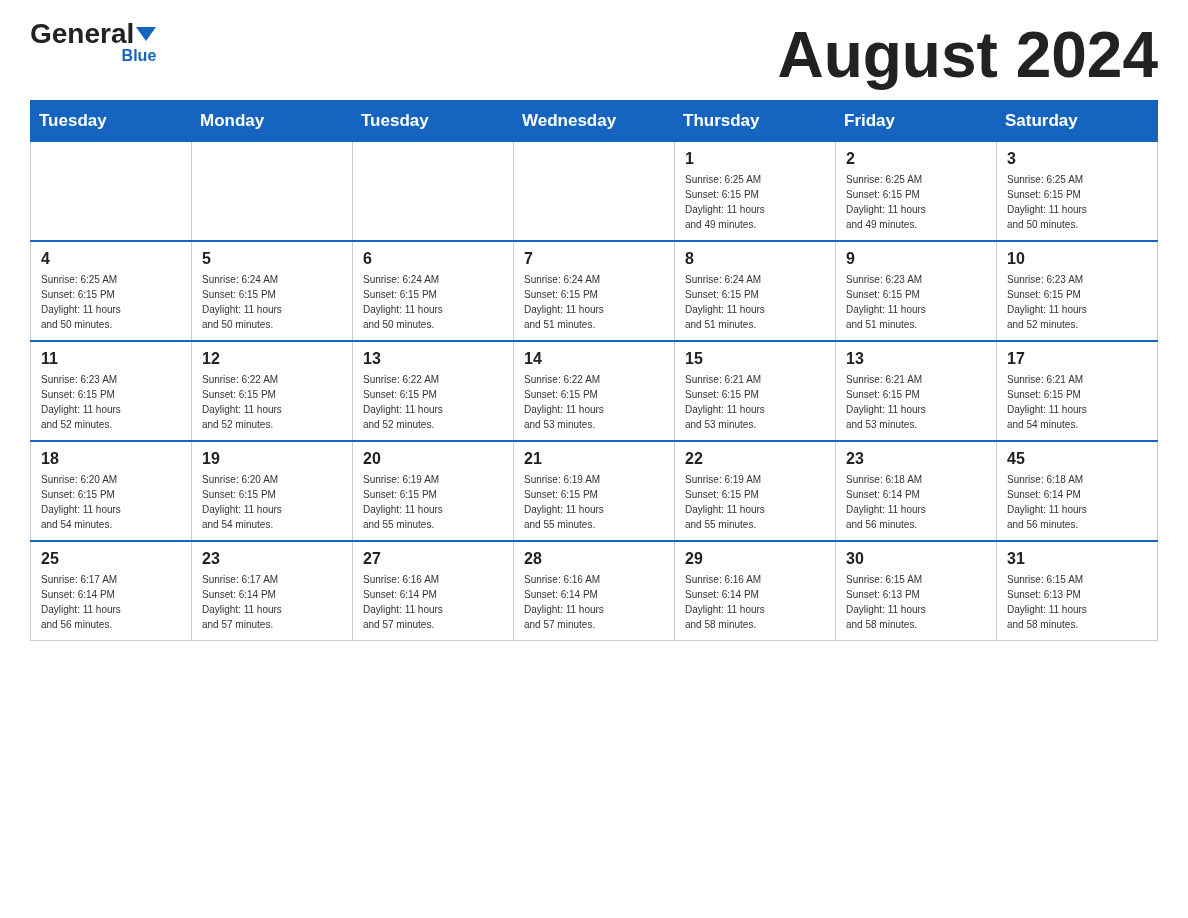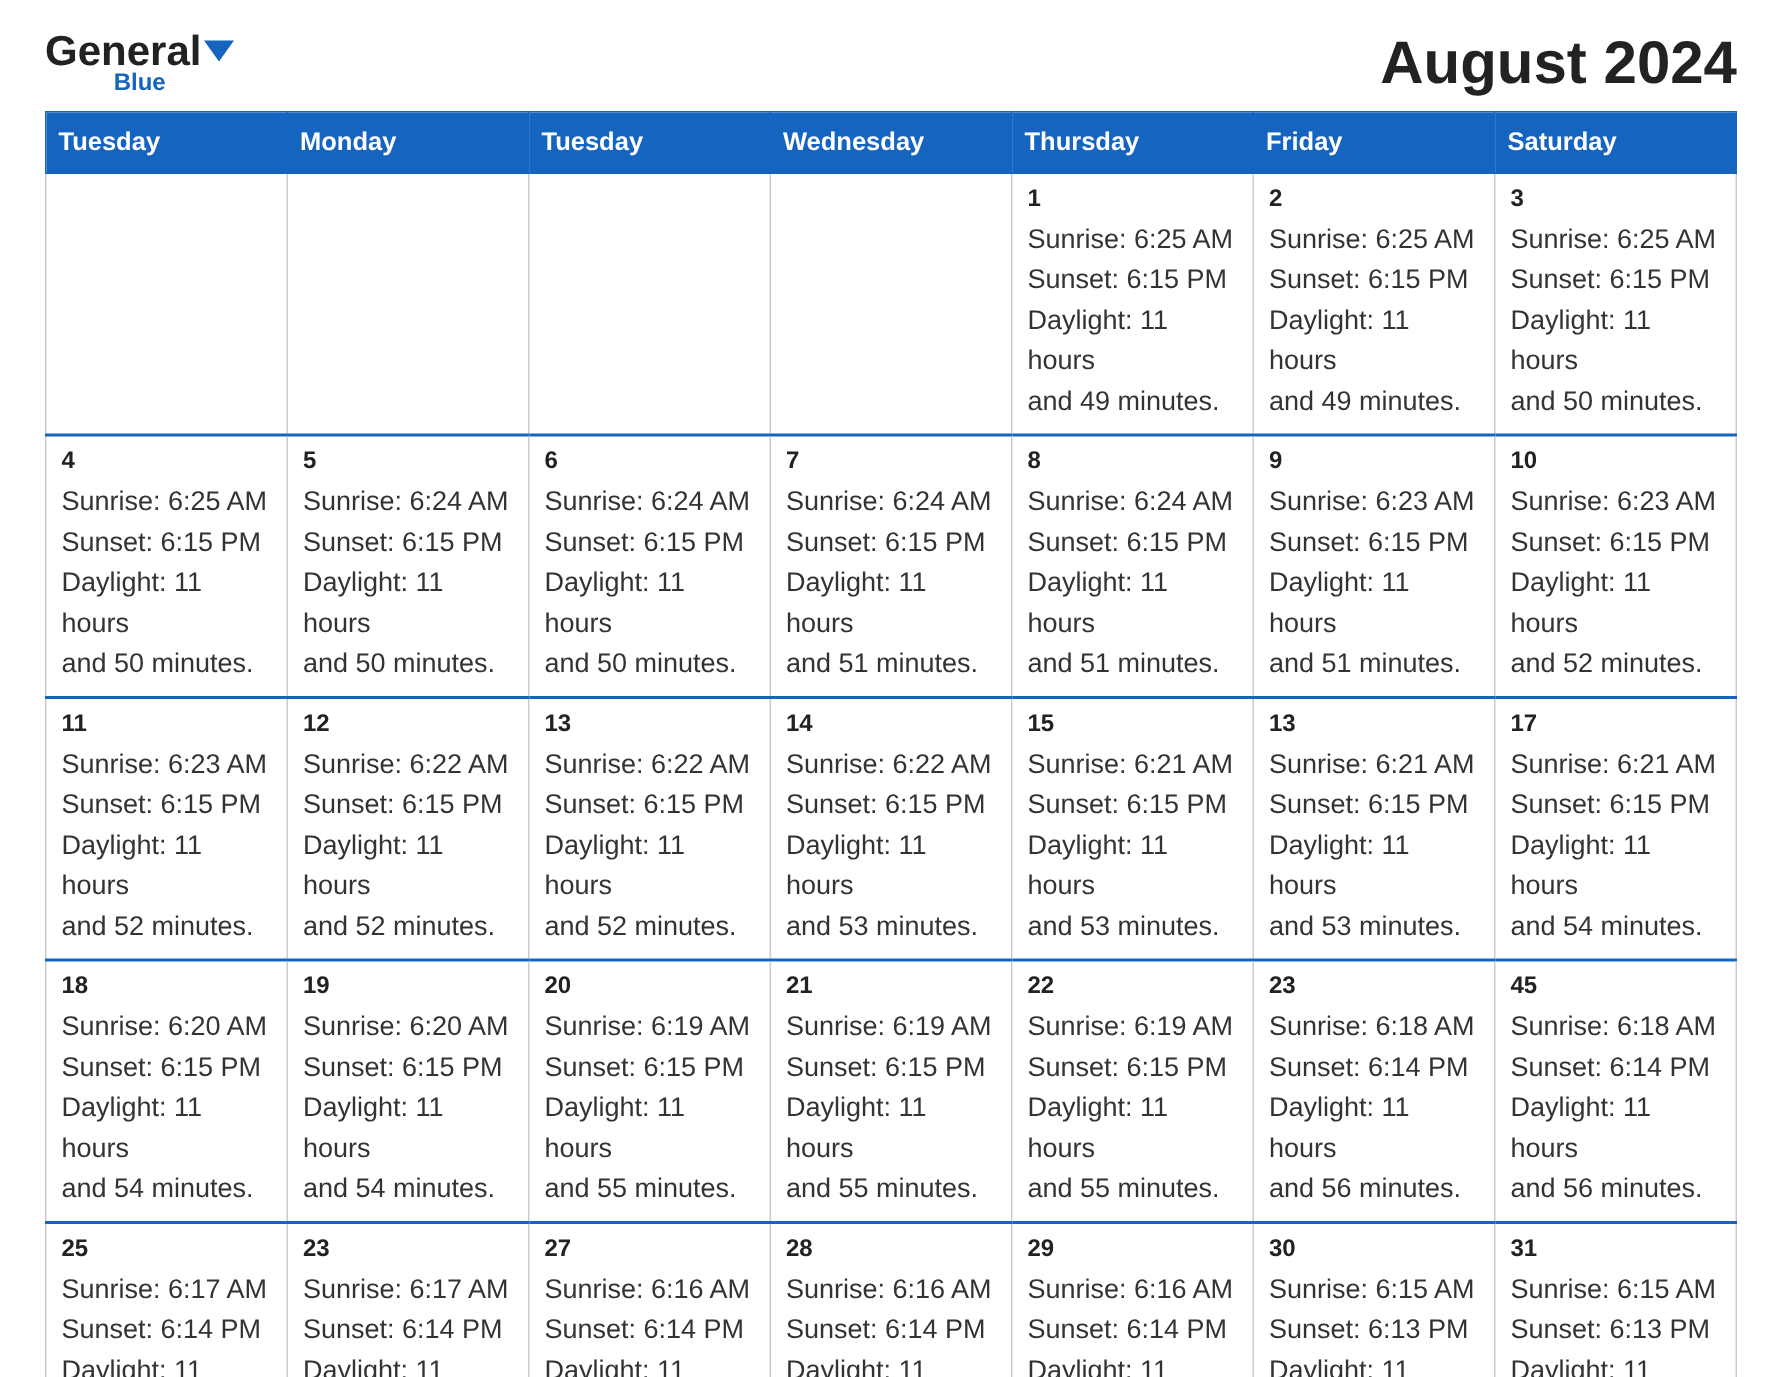--- a/index.html
+++ b/index.html
@@ -13,21 +13,21 @@
     }
     .header-area {
       display: flex;
       justify-content: space-between;
       align-items: flex-start;
       margin-bottom: 10px;
     }
     .logo {
       display: flex;
       flex-direction: column;
-      align-items: center;
+      align-items: flex-end;
       line-height: 1;
     }
     .logo-general {
       font-size: 28px;
       font-weight: bold;
       color: #222;
     }
     .logo-blue {
       font-size: 16px;
       font-weight: bold;
@@ -40,21 +40,21 @@
       border-left: 10px solid transparent;
       border-right: 10px solid transparent;
       border-top: 14px solid #1565c0;
       margin-left: 2px;
       vertical-align: middle;
     }
     .title-area {
       text-align: right;
     }
     .month-title {
-      font-size: 40px;
+      font-size: 64px;
       font-weight: bold;
       color: #222;
       line-height: 1.1;
     }
     .location-title {
       font-size: 22px;
       color: #444;
       margin-top: 4px;
     }
     .calendar {
@@ -81,21 +81,21 @@
       min-height: 100px;
     }
     .day-number {
       font-size: 16px;
       font-weight: bold;
       color: #222;
       display: block;
       margin-bottom: 4px;
     }
     .day-info {
-      font-size: 18px;
+      font-size: 10px;
       color: #333;
       line-height: 1.5;
     }
     .empty-cell {
       background: #fff;
     }
     .row-separator td {
       border-top: 2px solid #1565c0;
     }
     .logo-line1 {

